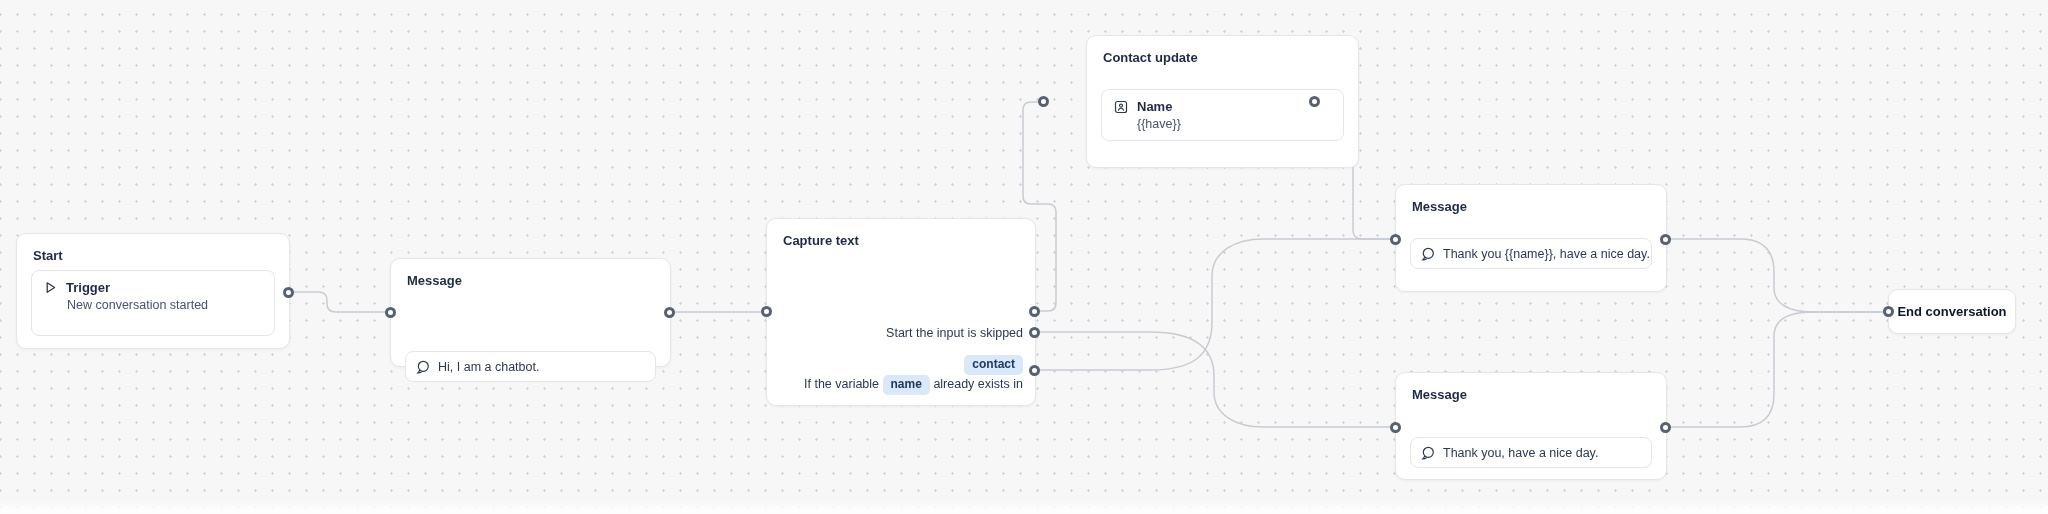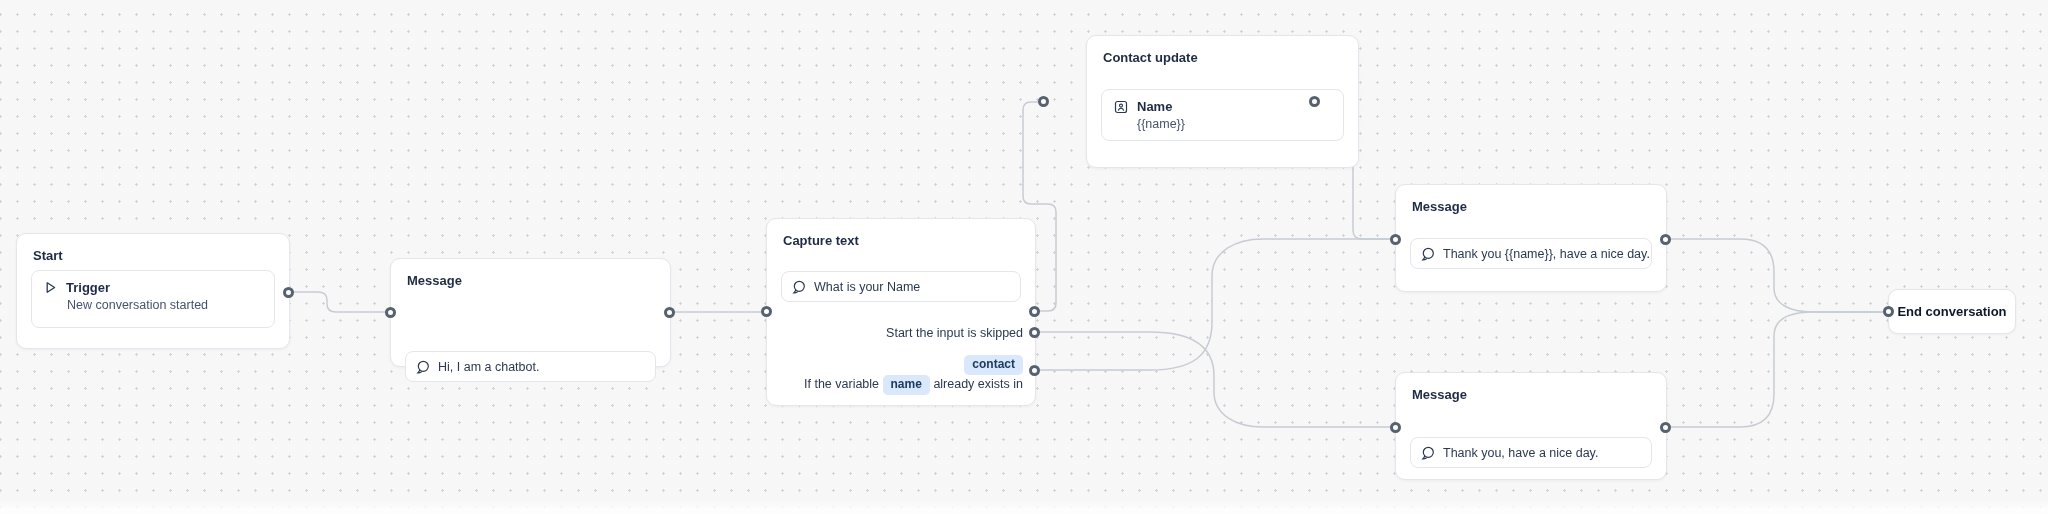--- a/index.html
+++ b/index.html
@@ -39,21 +39,21 @@
     <path d="M1034 311 H1048 Q1056 311 1056 303 V212 Q1056 204 1048 204 H1031 Q1023 204 1023 196 V110 Q1023 102 1031 102 H1043"></path>
     <path d="M1034 332 H1150 C1192 332 1214 346 1214 376 V392 C1214 415 1236 427 1263 427 H1395"></path>
     <path d="M1034 370 H1150 C1192 370 1212 356 1212 322 V276 C1212 251 1236 239 1263 239 H1395"></path>
     <path d="M1314 101 H1344 Q1353 101 1353 110 V230 Q1353 239 1362 239 H1395"></path>
     <path d="M1665 239 H1740 C1762 239 1774 250 1774 272 V288 C1774 304 1789 312 1813 312 H1888"></path>
     <path d="M1665 427 H1740 C1762 427 1774 416 1774 394 V336 C1774 319 1789 312 1813 312 H1888"></path>
   </svg>
 
   <div class="node" style="left:16px;top:233px;width:272px;height:114px;">
     <div class="node-title">Start</div>
-    <div class="row-card trigger-card" style="top:36px;height:58px;">
+    <div class="row-card trigger-card" style="top:36px;height:66px;">
       <div class="trow">
         <span class="ricon">
           <svg width="13" height="13" viewBox="0 0 13 13">
               <path d="M3.2 1.8 L10.6 6.5 L3.2 11.2 Z" fill="none" stroke="#2b3950" stroke-width="1.3" stroke-linejoin="round"></path>
             </svg>
         </span>
         <span>Trigger</span>
       </div>
       <div class="tsub">New conversation started</div>
     </div>
@@ -67,29 +67,20 @@
             <circle cx="7.3" cy="6.3" r="5" fill="none" stroke="#2b3950" stroke-width="1.2"></circle>
             <path d="M3.6 10.2 C3.3 11.3 2.8 12.1 2 12.8 C3.3 12.8 4.4 12.5 5.3 11.9" fill="none" stroke="#2b3950" stroke-width="1.2" stroke-linecap="round"></path>
           </svg>
       </span>
       <span>Hi, I am a chatbot.</span>
     </div>
   </div>
 
   <div class="node" style="left:766px;top:218px;width:268px;height:186px;">
     <div class="node-title">Capture text</div>
-    <div class="row-card input-box" style="top:52px;">
-      <span class="ricon">
-        <svg width="14" height="14" viewBox="0 0 14 14">
-            <circle cx="7.3" cy="6.3" r="5" fill="none" stroke="#2b3950" stroke-width="1.2"></circle>
-            <path d="M3.6 10.2 C3.3 11.3 2.8 12.1 2 12.8 C3.3 12.8 4.4 12.5 5.3 11.9" fill="none" stroke="#2b3950" stroke-width="1.2" stroke-linecap="round"></path>
-          </svg>
-      </span>
-      <span>What is your Name</span>
-    </div>
     <div class="cap-right" style="top:105px;line-height:18px;">Start the input is skipped</div>
     <div class="cap-right" style="top:133px;line-height:19px;">
       <div style="margin-top:3px;">
         <span class="badge">contact</span>
       </div>
       <div>
         <span class="ctext">If the variable</span>
         <span class="badge">name</span>
         <span class="ctext">already exists in</span>
       </div>
@@ -102,21 +93,21 @@
       <div class="trow">
         <span class="ricon">
           <svg width="14" height="14" viewBox="0 0 14 14">
               <rect x="1.5" y="1.5" width="11" height="11" rx="2" fill="none" stroke="#2b3950" stroke-width="1.2"></rect>
               <circle cx="7" cy="5.6" r="1.5" fill="none" stroke="#2b3950" stroke-width="1.1"></circle>
               <path d="M4.4 10.3 C4.9 8.9 5.9 8.3 7 8.3 C8.1 8.3 9.1 8.9 9.6 10.3" fill="none" stroke="#2b3950" stroke-width="1.1" stroke-linecap="round"></path>
             </svg>
         </span>
         <span>Name</span>
       </div>
-      <div class="tsub">{{name}}</div>
+      <div class="tsub">{{have}}</div>
     </div>
   </div>
 
   <div class="node" style="left:1395px;top:184px;width:270px;height:106px;">
     <div class="node-title">Message</div>
     <div class="row-card input-box" style="top:53px;">
       <span class="ricon">
         <svg width="14" height="14" viewBox="0 0 14 14">
             <circle cx="7.3" cy="6.3" r="5" fill="none" stroke="#2b3950" stroke-width="1.2"></circle>
             <path d="M3.6 10.2 C3.3 11.3 2.8 12.1 2 12.8 C3.3 12.8 4.4 12.5 5.3 11.9" fill="none" stroke="#2b3950" stroke-width="1.2" stroke-linecap="round"></path>

